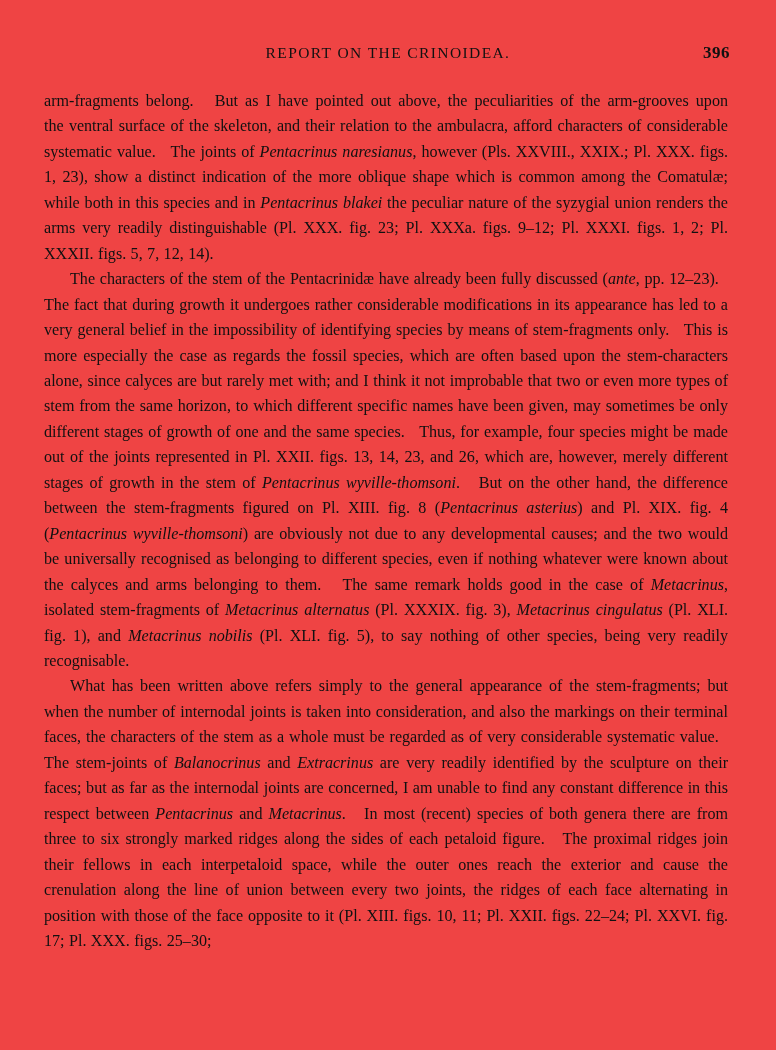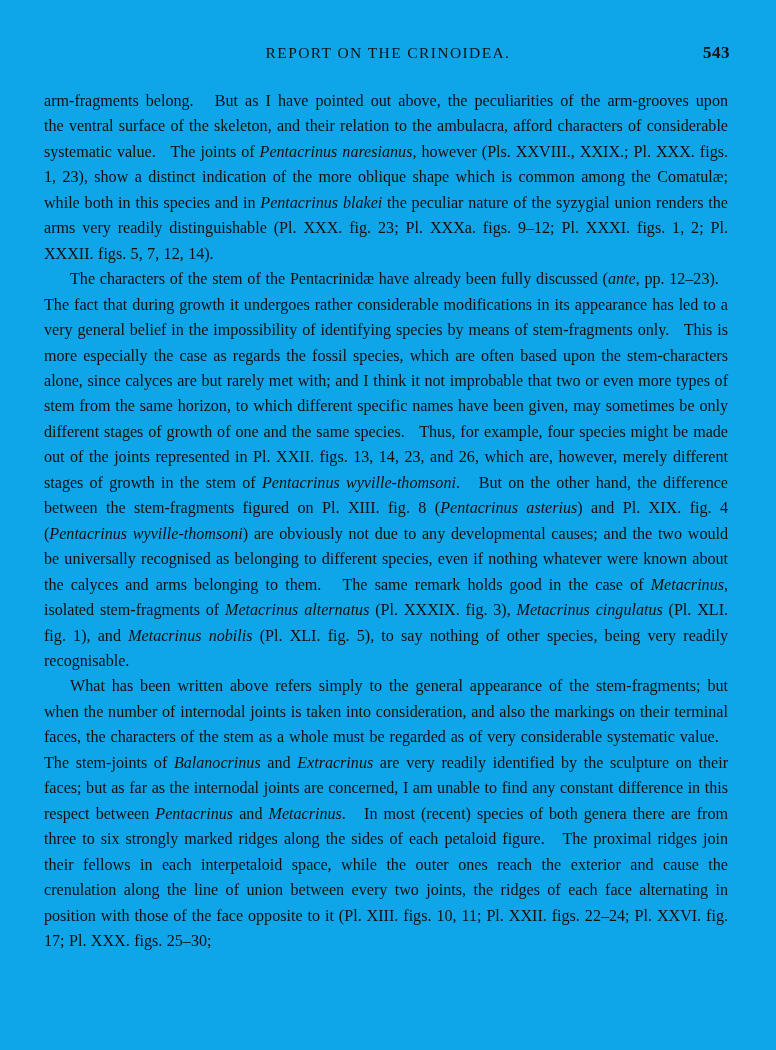--- a/index.html
+++ b/index.html
@@ -4,21 +4,21 @@
 <style>
   html, body {
     margin: 0;
     padding: 0;
     background: #ffffff;
   }
   .page {
     position: relative;
     width: 776px;
     height: 1050px;
-    background: #0ea5e9;
+    background: #ef4444;
     font-family: "Liberation Serif", serif;
     color: #111111;
     overflow: hidden;
   }
   .header {
     position: absolute;
     top: 44px;
     left: 0;
     width: 776px;
     height: 24px;
@@ -65,21 +65,21 @@
     font-style: italic;
   }
 </style>
 </head>
 <body>
 
 <div class="page">
 
   <div class="header">
     <div class="running-head">Report on the Crinoidea.</div>
-    <div class="folio">543</div>
+    <div class="folio">396</div>
   </div>
 
   <div class="body-text">
     <p class="first">arm-fragments belong.&nbsp;&nbsp; But as I have pointed out above, the peculiarities of the arm-grooves upon the&nbsp;ventral surface of the skeleton, and their relation to the ambulacra, afford characters of considerable systematic value.&nbsp;&nbsp; The joints of <i>Pentacrinus naresianus</i>, however (Pls. XXVIII., XXIX.; Pl. XXX. figs. 1, 23), show a distinct indication of the more oblique shape which is common among the Comatulæ; while both in this species and in <i>Pentacrinus blakei</i> the peculiar nature of the syzygial union renders the arms very readily distinguishable (Pl. XXX. fig. 23; Pl. XXXa. figs. 9–12; Pl. XXXI. figs. 1, 2; Pl. XXXII. figs. 5, 7, 12, 14).</p>
     <p>The characters of the stem of the Pentacrinidæ have already been fully discussed (<i>ante</i>, pp. 12–23).&nbsp;&nbsp; The fact that during growth it undergoes rather considerable modifications in its appearance has led to a very general belief in the impossibility of identifying species by means of stem-fragments only.&nbsp;&nbsp; This is more especially the case as regards the fossil species, which are often based upon the stem-characters alone, since calyces are but rarely met with; and I think it not improbable that two or even more types of stem from the same horizon, to which different specific names have been given, may sometimes be only different stages of growth of one and the same species.&nbsp;&nbsp; Thus, for example, four species might be made out of the joints represented in Pl. XXII. figs. 13, 14, 23, and 26, which are, however, merely different stages of growth in the stem of <i>Pentacrinus wyville-thomsoni</i>.&nbsp;&nbsp; But on the other hand, the difference between the stem-fragments figured on Pl. XIII. fig. 8 (<i>Pentacrinus asterius</i>) and Pl. XIX. fig. 4 (<i>Pentacrinus wyville-thomsoni</i>) are obviously not due to any developmental causes; and the two would be universally recognised as belonging to different species, even if nothing whatever were known about the calyces and arms belonging to them.&nbsp;&nbsp; The same remark holds good in the case of <i>Metacrinus</i>, isolated stem-fragments of <i>Metacrinus alternatus</i> (Pl. XXXIX. fig. 3), <i>Metacrinus cingulatus</i> (Pl. XLI. fig. 1), and <i>Metacrinus nobilis</i> (Pl. XLI. fig. 5), to say nothing of other species, being very readily recognisable.</p>
     <p>What has been written above refers simply to the general appearance of the stem-fragments; but when the number of internodal joints is taken into consideration, and also the markings on their terminal faces, the characters of the stem as a whole must be regarded as of very considerable systematic value.&nbsp;&nbsp; The stem-joints of <i>Balanocrinus</i> and <i>Extracrinus</i> are very readily identified by the sculpture on their faces; but as far as the internodal joints are concerned, I am unable to find any constant difference in this respect between <i>Pentacrinus</i> and <i>Metacrinus</i>.&nbsp;&nbsp; In most (recent) species of both genera there are from three to six strongly marked ridges along the sides of each petaloid figure.&nbsp;&nbsp; The proximal ridges join their fellows in each interpetaloid space, while the outer ones reach the exterior and cause the crenulation along the line of union between every two joints, the ridges of each face alternating in position with those of the face opposite to it (Pl. XIII. figs. 10, 11; Pl. XXII. figs. 22–24; Pl. XXVI. fig. 17; Pl. XXX. figs. 25–30;</p>
   </div>
 
 </div>
 

